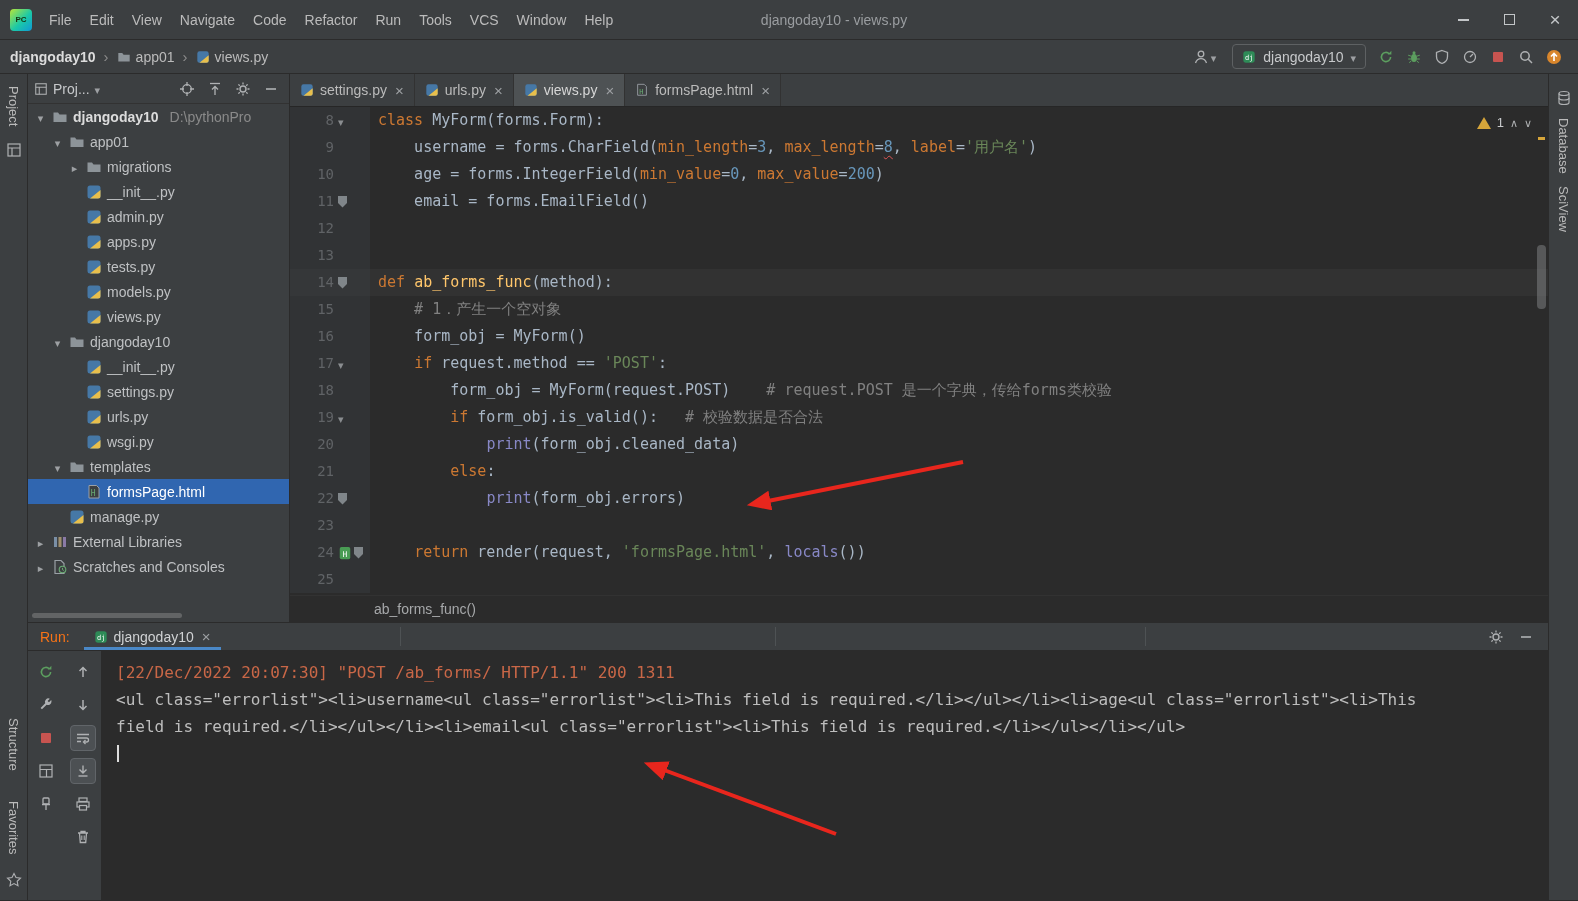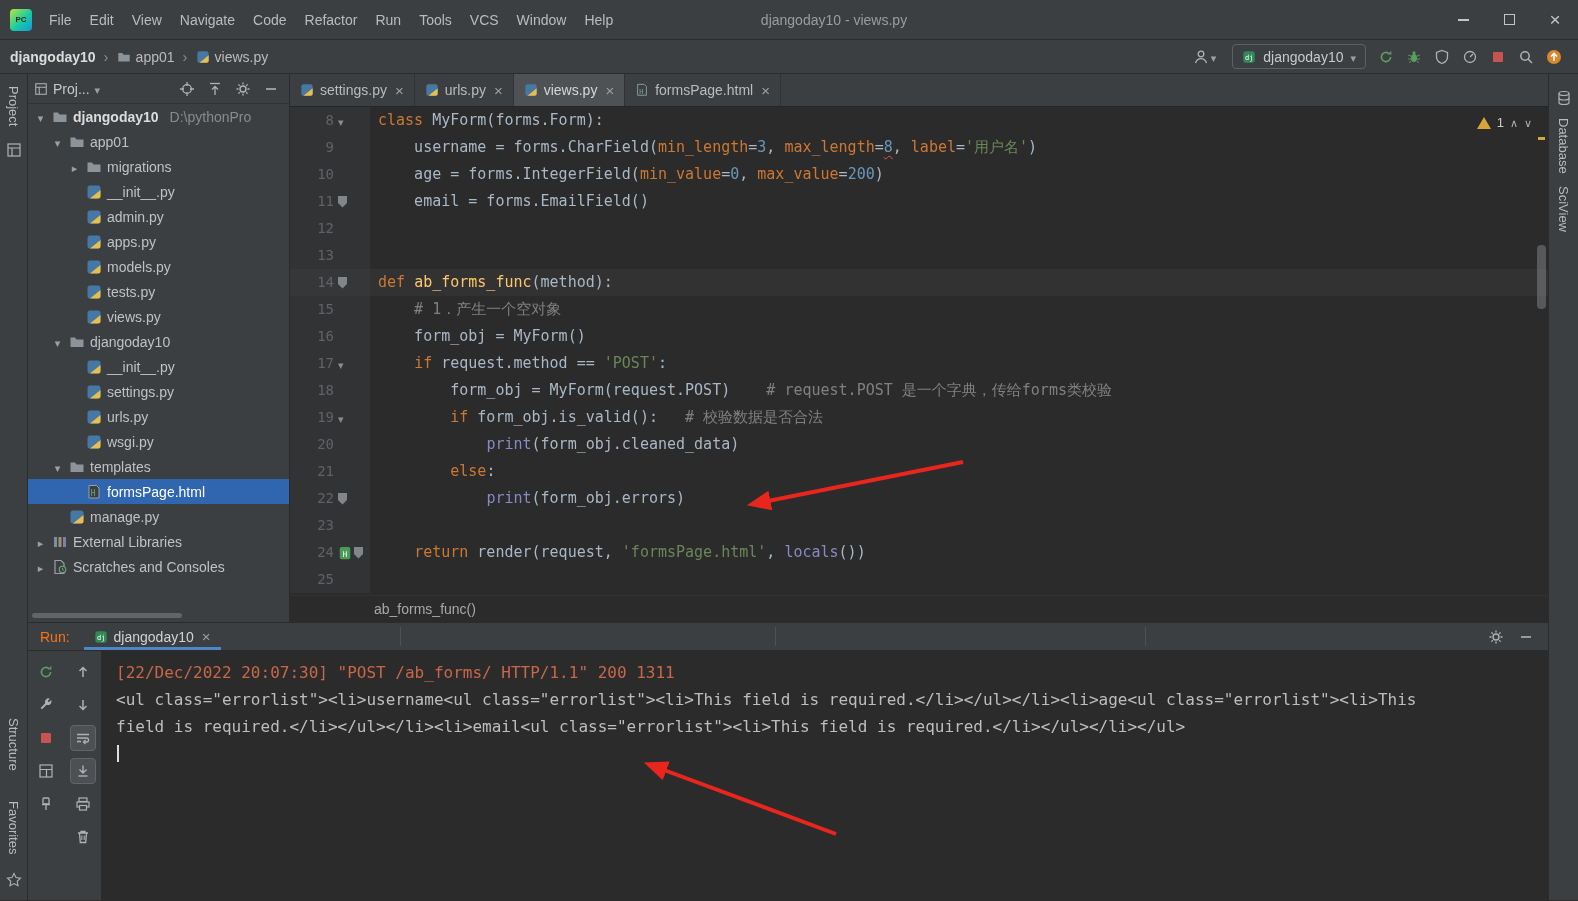--- a/index.html
+++ b/index.html
@@ -421,31 +421,31 @@
                 <span class="tree-label">apps.py</span>
               </div>
               <div class="tree-row" style="padding-left: 40px;">
                 <span class="tree-chevron "></span>
                 <span class="gicon">
                   <svg viewBox="0 0 16 16">
                     <rect x="1.5" y="1.5" width="13" height="13" rx="2.5" fill="#4678a6"></rect>
                     <path d="M14.5 6v6a2.5 2.5 0 0 1-2.5 2.5H4z" fill="#e8bf4c"></path>
                   </svg>
                 </span>
+                <span class="tree-label">tests.py</span>
+              </div>
+              <div class="tree-row" style="padding-left: 40px;">
+                <span class="tree-chevron "></span>
+                <span class="gicon">
+                  <svg viewBox="0 0 16 16">
+                    <rect x="1.5" y="1.5" width="13" height="13" rx="2.5" fill="#4678a6"></rect>
+                    <path d="M14.5 6v6a2.5 2.5 0 0 1-2.5 2.5H4z" fill="#e8bf4c"></path>
+                  </svg>
+                </span>
                 <span class="tree-label">models.py</span>
-              </div>
-              <div class="tree-row" style="padding-left: 40px;">
-                <span class="tree-chevron "></span>
-                <span class="gicon">
-                  <svg viewBox="0 0 16 16">
-                    <rect x="1.5" y="1.5" width="13" height="13" rx="2.5" fill="#4678a6"></rect>
-                    <path d="M14.5 6v6a2.5 2.5 0 0 1-2.5 2.5H4z" fill="#e8bf4c"></path>
-                  </svg>
-                </span>
-                <span class="tree-label">tests.py</span>
               </div>
               <div class="tree-row" style="padding-left: 40px;">
                 <span class="tree-chevron "></span>
                 <span class="gicon">
                   <svg viewBox="0 0 16 16">
                     <rect x="1.5" y="1.5" width="13" height="13" rx="2.5" fill="#4678a6"></rect>
                     <path d="M14.5 6v6a2.5 2.5 0 0 1-2.5 2.5H4z" fill="#e8bf4c"></path>
                   </svg>
                 </span>
                 <span class="tree-label">views.py</span>

